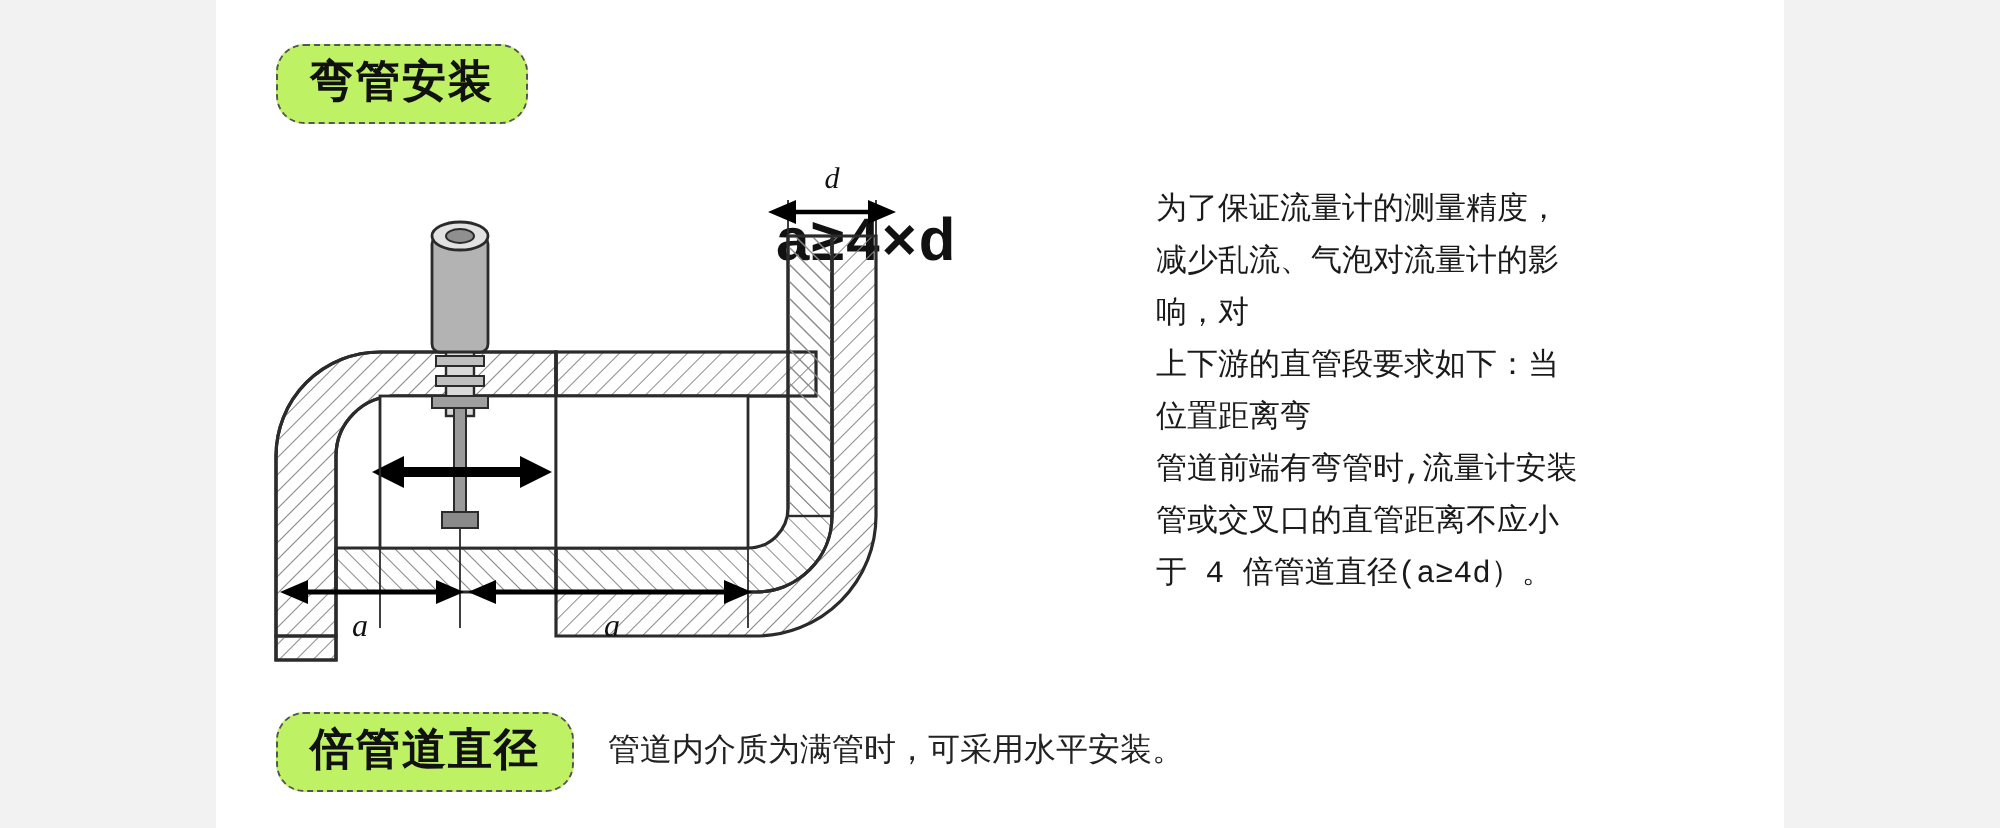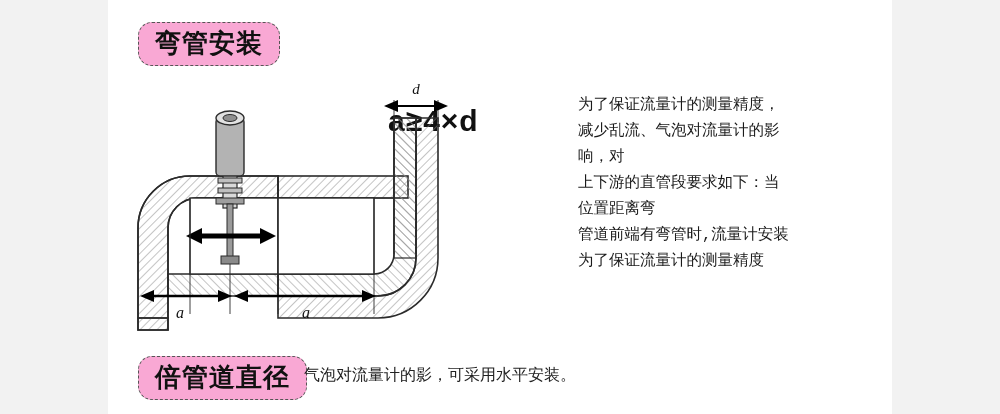--- a/index.html
+++ b/index.html
@@ -21,27 +21,27 @@
     height: 414px;
     background: #ffffff;
   }
 
   
   .tag {
     position: absolute;
     border: 1px dashed #555;
     border-radius: 14px;
     padding: 7px 16px 9px 16px;
-    font-size: 26px;
+    font-size: 22px;
     font-weight: bold;
     color: #111;
     letter-spacing: 1px;
     line-height: 1;
     white-space: nowrap;
-    background: #f9a8d4;
+    background: #bef264;
   }
   #tag-bend { left: 30px; top: 22px; }
   #tag-horizontal { left: 30px; top: 356px; }
 
   .tag-note {
     position: absolute;
     left: 196px;
     top: 365px;
     font-size: 16px;
     color: #222;
@@ -91,21 +91,22 @@
 
   <div class="formula">a≥4×d</div>
 
   <div class="para">
     <div>为了保证流量计的测量精度，</div>
     <div>减少乱流、气泡对流量计的影</div>
     <div>响，对</div>
     <div>上下游的直管段要求如下：当</div>
     <div>位置距离弯</div>
     <div>管道前端有弯管时,流量计安装</div>
-    <div>为了保证流量计的测量精度</div>
+    <div>管或交叉口的直管距离不应小</div>
+    <div>于 4 倍管道直径(a≥4d）。</div>
   </div>
 
   <div id="diagram">
     <svg width="440" height="260" viewBox="0 0 440 260" xmlns="http://www.w3.org/2000/svg">
       <defs>
         <pattern id="hatch" width="6" height="6" patternUnits="userSpaceOnUse" patternTransform="rotate(45)">
           <line x1="0" y1="0" x2="0" y2="6" stroke="#8a8a8a" stroke-width="1"></line>
         </pattern>
         <pattern id="hatch2" width="6" height="6" patternUnits="userSpaceOnUse" patternTransform="rotate(-45)">
           <line x1="0" y1="0" x2="0" y2="6" stroke="#8a8a8a" stroke-width="1"></line>
@@ -190,15 +191,15 @@
         <line x1="262" y1="28" x2="314" y2="28" stroke="#000" stroke-width="2.2"></line>
         <polygon points="256,28 270,22 270,34" fill="#000"></polygon>
         <polygon points="320,28 306,22 306,34" fill="#000"></polygon>
         <text x="288" y="16" font-family="Liberation Serif, serif" font-size="15" font-style="italic" text-anchor="middle" fill="#111">d</text>
       </g>
     </svg>
   </div>
 
   <div class="tag" id="tag-horizontal">倍管道直径</div>
 
-  <div class="tag-note">气泡对流量计的影，可采用水平安装。</div>
+  <div class="tag-note">管道内介质为满管时，可采用水平安装。</div>
 
 </div>
 
 </body></html>

